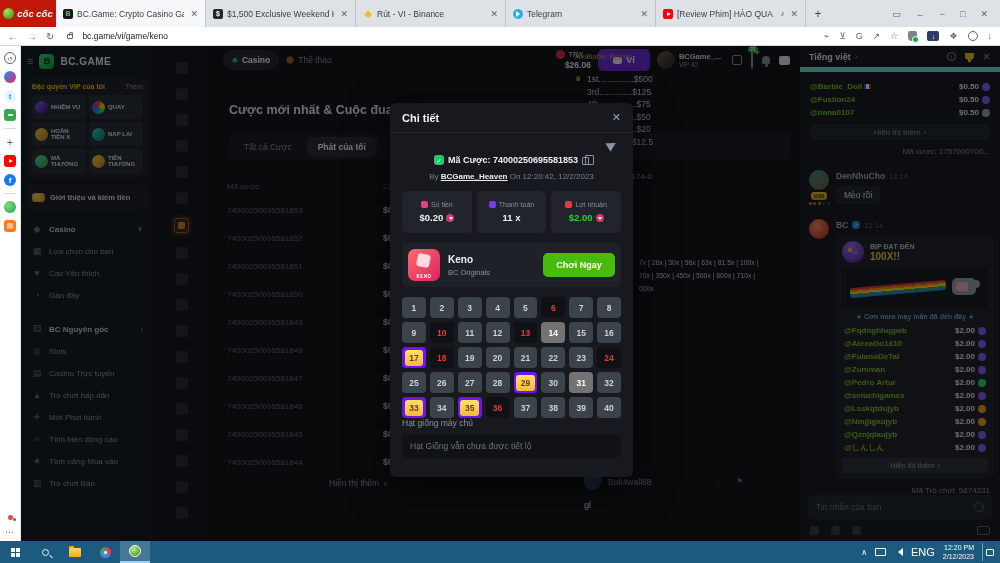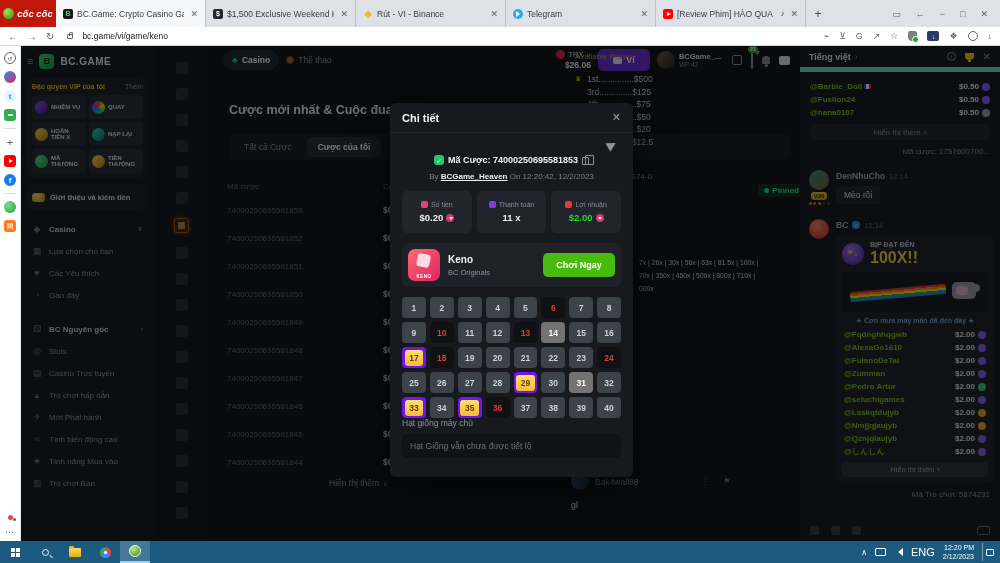--- a/index.html
+++ b/index.html
@@ -145,21 +145,21 @@
 .crown{color:#f5c518;font-size:7px;width:9px}
 .es-row{margin-top:11px;display:flex;align-items:center;gap:4px;font-size:8.5px;color:#cfd6dd;font-weight:bold}
 .playbox{width:9px;height:9px;background:#2563eb;border-radius:2px;display:flex;align-items:center;justify-content:center}
 .playbox::after{content:"";border:2px solid transparent;border-left:3.5px solid #fff;margin-left:2px}
 .plink{margin-top:3px;font-size:8px;color:#9aa3ad}
 .pin-tag-row{margin-top:3px;display:flex;justify-content:flex-end}
 .pin-tag{background:rgba(36,238,137,.12);color:#24ee89;font-size:8px;font-weight:bold;border-radius:3px;padding:2px 6px;display:flex;gap:3px;align-items:center}
 .pinic{width:5px;height:5px;background:#24ee89;border-radius:50%}
 .mults{position:absolute;left:430px;top:210px;width:158px;font-size:6.8px;color:#cfd6dd;line-height:13px;white-space:nowrap;overflow:hidden}
 
-.fmsg{position:absolute;left:342px;top:424px;width:235px;height:60px}
+.fmsg{position:absolute;left:355px;top:424px;width:235px;height:60px}
 .fav2{position:absolute;left:20px;top:2px;width:18px;height:18px;border-radius:50%;background:linear-gradient(135deg,#4a6fa5,#1f2d45)}
 .fname{position:absolute;left:44px;top:7px;font-size:8.5px;color:#98a1ab}
 .ficons{position:absolute;left:150px;top:7px;font-size:8px;color:#626c78;letter-spacing:6px}
 .ftext{position:absolute;left:20px;top:30px;font-size:9px;color:#e5eaee}
 
 .chat{position:absolute;left:779px;top:0;width:200px;height:495px;background:#15181d}
 .chead{height:26px;display:flex;align-items:center;padding:0 9px;gap:4px;border-bottom:5px solid #5eead4}
 .clang{font-size:9px;font-weight:bold;color:#e9edf1}
 .cgt{color:#8a93a0;font-size:9px}
 .chead-ic{margin-left:auto;display:flex;gap:9px;align-items:center;color:#8a93a0}
@@ -190,21 +190,21 @@
 .cm-namerow{display:flex;align-items:center;gap:4px;height:12px}
 .cm-name{font-size:8.5px;font-weight:bold;color:#aab3bd}
 .bluechk{width:8px;height:8px;background:#1d9bf0;border-radius:50%;color:#fff;font-size:5px;display:flex;align-items:center;justify-content:center}
 .cm-time{font-size:7.5px;color:#5c6570}
 .bubble{margin-top:4px;background:#20242b;border-radius:4px;padding:4px 8px;font-size:8.5px;color:#dfe4e9;width:fit-content}
 .rcard{margin-top:4px;background:#1e2026;border-radius:6px;padding:6px;width:158px}
 .rc-head{display:flex;gap:6px;align-items:center}
 .rc-icon{width:22px;height:22px;border-radius:50%;background:radial-gradient(circle at 40% 30%,#9d6ef5,#4c1d95);position:relative;flex:none}
 .rc-icon::after{content:"";position:absolute;left:6px;top:7px;width:4px;height:4px;border-radius:50%;background:#f5c518;box-shadow:6px 3px 0 -1px #f5c518,3px 8px 0 -1.5px #f5c518}
 .rc-l1{font-size:7px;font-weight:bold;color:#c3cad2}
-.rc-l2{font-size:16px;font-weight:bold;color:#ffd23d;margin-top:1px}
+.rc-l2{font-size:10px;font-weight:bold;color:#ffd23d;margin-top:1px}
 .rc-img{margin-top:5px;height:40px;background:#15171b;border-radius:4px;position:relative;overflow:hidden}
 .rainbow{position:absolute;left:8px;top:16px;width:96px;height:10px;transform:rotate(-5deg);border-radius:2px;
  background:linear-gradient(to bottom,#e53935 0 2px,#fb8c00 2px 4px,#fdd835 4px 6px,#43a047 6px 8px,#1e88e5 8px 10px)}
 .cat{position:absolute;right:12px;top:10px;width:24px;height:17px;background:#9aa0a6;border-radius:5px}
 .cat::before{content:"";position:absolute;left:4px;top:4px;width:12px;height:9px;background:#e8b4c8;border-radius:3px}
 .cat::after{content:"";position:absolute;right:-4px;top:2px;width:8px;height:8px;background:#9aa0a6;border-radius:50%}
 .rc-tag{margin-top:5px;text-align:center;font-size:7px;color:#79a7cc;font-weight:bold;white-space:nowrap;overflow:hidden}
 .rc-winners{margin-top:3px}
 .rc-winners .wrow{padding:0 2px}
 .rc-show{margin-top:4px;height:15px;background:#2a2f37;border-radius:3px;display:flex;align-items:center;justify-content:center;font-size:7.5px;color:#9aa3ad;gap:3px}
@@ -578,21 +578,21 @@
 
     <div class="ctitle">Cược mới nhất &amp; Cuộc đua</div>
 
     <div class="tabs2">
 
         <div class="t2">
           <span>Tất cả Cược</span>
         </div>
 
         <div class="t2 active">
-          <span>Cược của tôi</span>
+          <span>Phát của tôi</span>
         </div>
 
         <div class="t2">
           <span>Ng</span>
         </div>
       </div>
 
     <div class="bets">
       <div class="brow bhead">
         <span class="bid c">Mã cược</span>
@@ -730,26 +730,20 @@
           <div class="pline">
             <span class="crown"></span>
             <span>7th..............$12.5</span>
           </div>
         </div>
       <div class="es-row">
         <span>ES</span>
         <span class="playbox"></span>
       </div>
       <div class="plink">c.game/topic/13174-0</div>
-      <div class="pin-tag-row">
-        <span class="pin-tag">
-          <span class="pinic"></span>
-          <span>Pinned</span>
-        </span>
-      </div>
     </div>
     <div class="mults">
 
     <div>7x | 26x | 30x | 56x | 63x | 81.5x | 100x |</div>
         <div>70x | 350x | 450x | 500x | 800x | 710x |</div>
         <div>000x</div>
       </div>
 
     <div class="fmsg">
       <span class="fav2"></span>
@@ -939,20 +933,24 @@
               </div>
             <div class="rc-show">
               <span>Hiển thị thêm</span>
               <span>›</span>
             </div>
           </div>
         </div>
       </div>
       <div class="clink">Mã Trò chơi: 5874231</div>
 
+      <div class="cinput">
+        <input placeholder="Tin nhắn của bạn" style="">
+        <span class="smiley"></span>
+      </div>
       <div class="cfoot">
         <span class="fic"></span>
         <span class="fic"></span>
         <span class="fic"></span>
         <span class="kbd"></span>
       </div>
     </div>
   </div>
 
   <div class="dim"></div>

